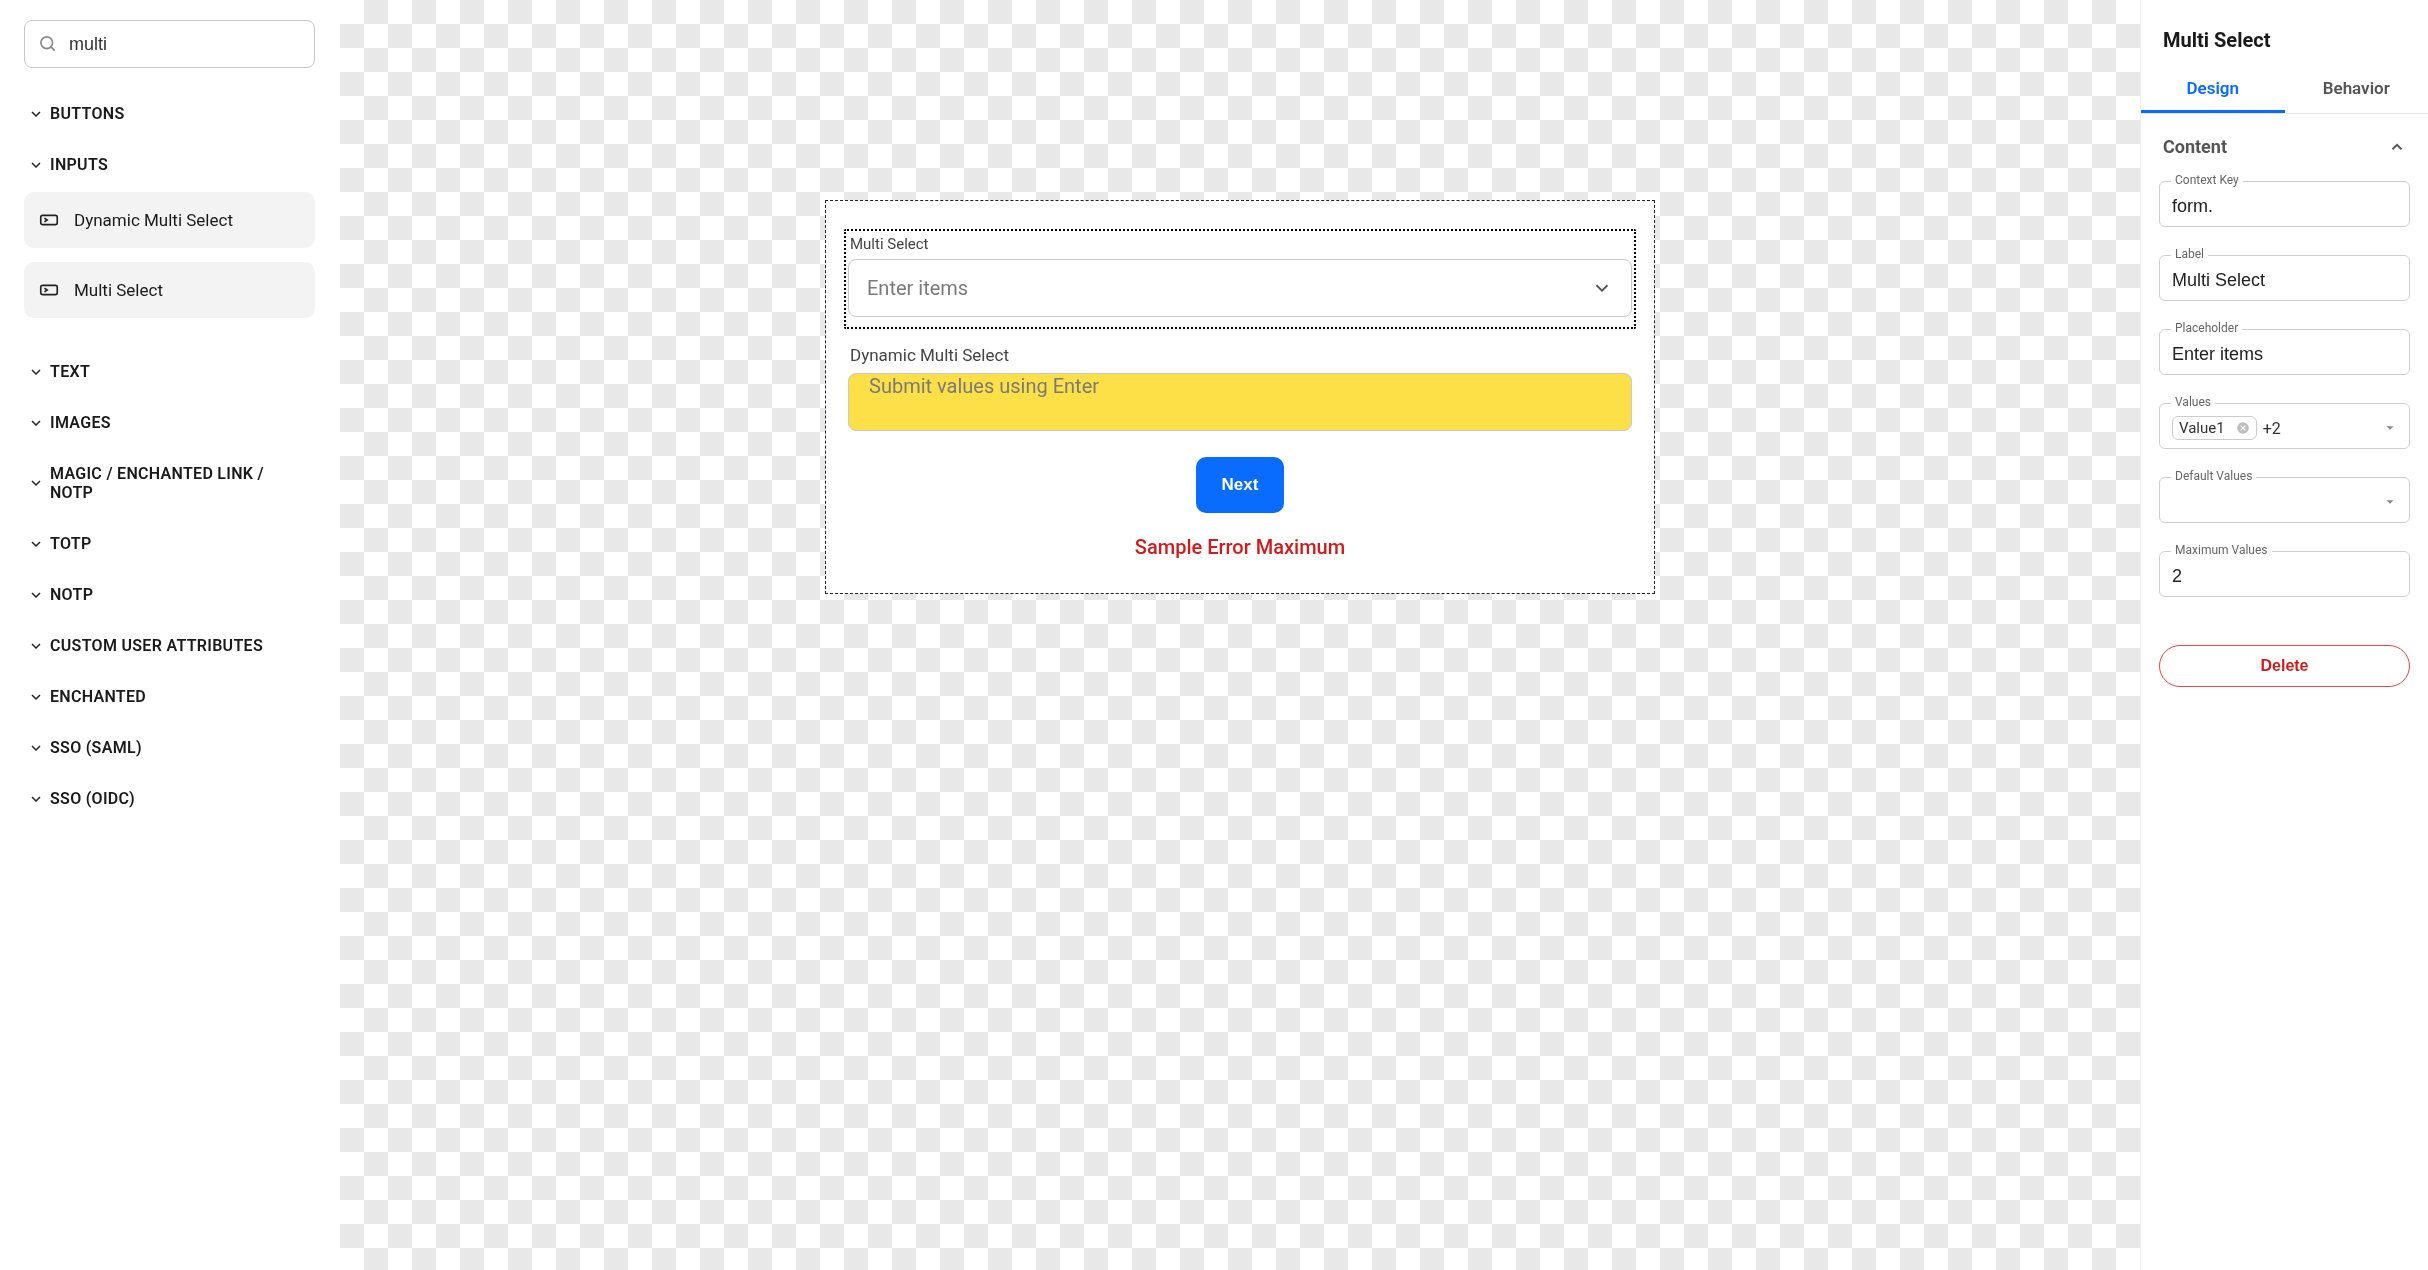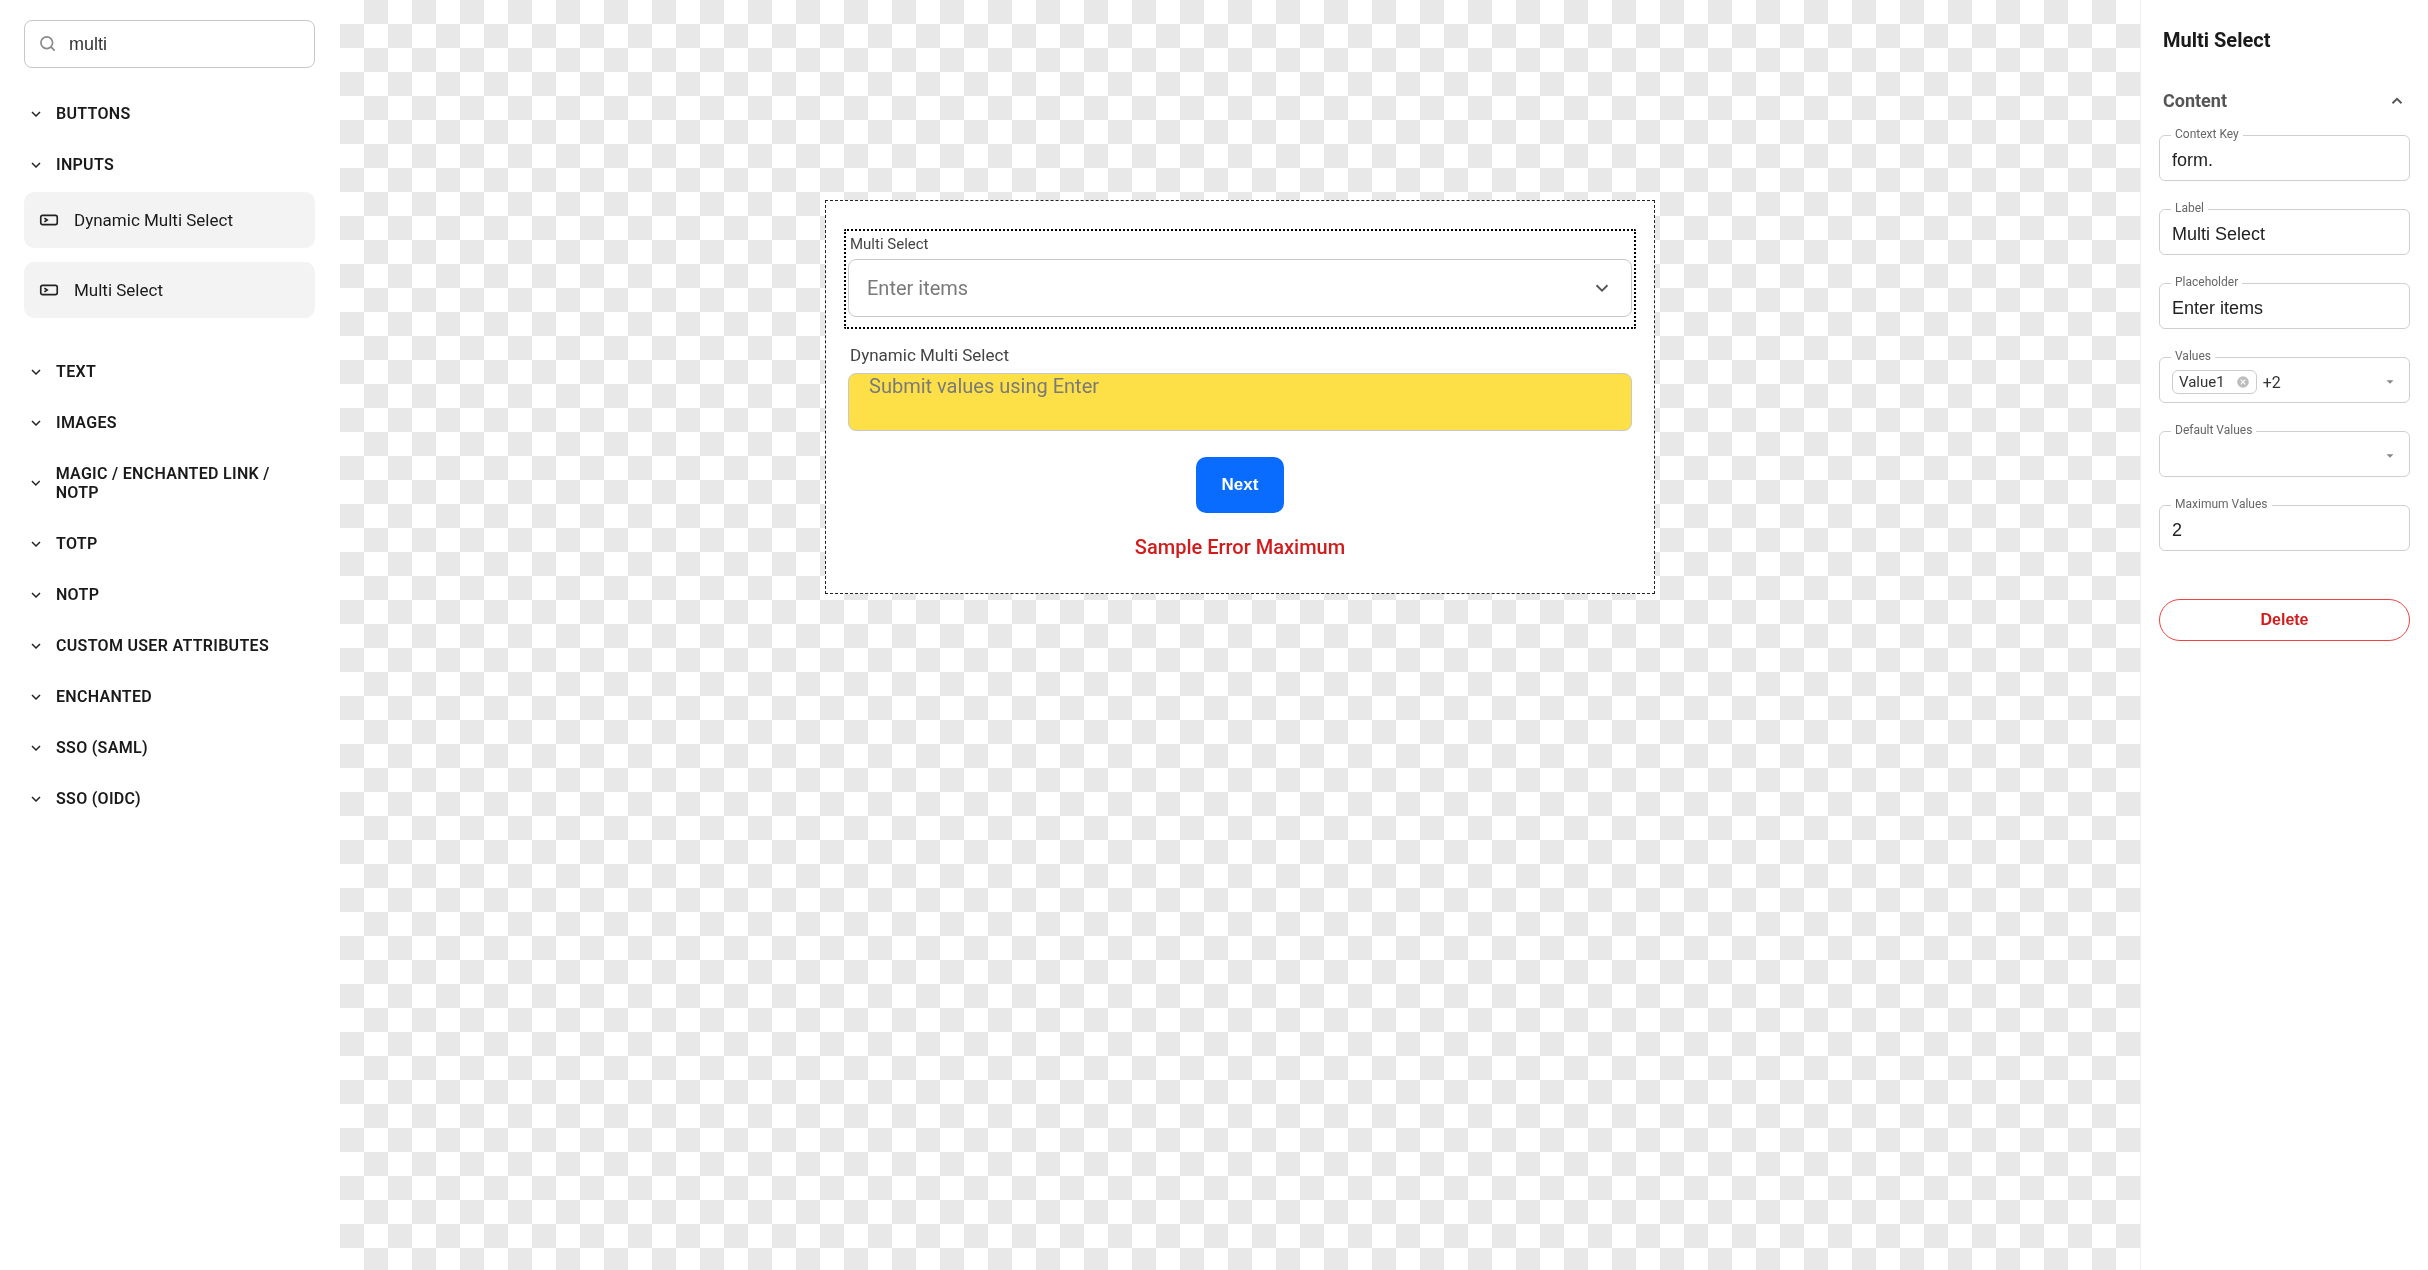--- a/index.html
+++ b/index.html
@@ -7,21 +7,21 @@
 body { display:flex; }
 
 
 .sidebar { width: 340px; flex-shrink:0; padding: 20px 24px; overflow-y:auto; border-right:1px solid #fff; }
 .search-wrap { position:relative; margin-bottom:24px; }
 .search-input { width:100%; height:48px; border:1px solid #c7c7c7; border-radius:8px; padding:0 14px 0 44px; font-size:18px; color:#333; }
 .search-input::placeholder { color:#666; }
 .search-icon { position:absolute; left:14px; top:50%; transform:translateY(-50%); width:20px; height:20px; stroke:#888; fill:none; stroke-width:2; }
 
 .section { margin-top:8px; }
-.section-header { display:flex; align-items:center; gap:12px; padding:12px 4px; cursor:pointer; font-size:16px; font-weight:600; letter-spacing:.3px; }
+.section-header { display:flex; align-items:center; gap:6px; padding:12px 4px; cursor:pointer; font-size:16px; font-weight:600; letter-spacing:.3px; }
 .section-header svg { width:16px; height:16px; stroke:#222; stroke-width:2.2; fill:none; }
 .section-items { padding:6px 0 10px 0; }
 .section-item { display:flex; align-items:center; gap:14px; height:56px; padding:0 14px; border-radius:10px; background:#f3f3f3; margin-bottom:14px; font-size:17px; cursor:grab; }
 .section-item svg { width:22px; height:22px; stroke:#222; stroke-width:1.8; fill:none; }
 
 
 .canvas { flex:1; position:relative; overflow:auto; background:#fff; }
 .checker {
   position:absolute; inset:0;
   background-image:
@@ -199,20 +199,24 @@
       <span>Submit values using Enter</span>
     </div>
 
     <button class="next-btn">Next</button>
     <div class="error-msg">Sample Error Maximum</div>
   </div>
 </main>
 
 <aside class="panel">
   <div class="panel-title">Multi Select</div>
+  <div class="tabs">
+    <div class="tab active">Design</div>
+    <div class="tab">Behavior</div>
+  </div>
 
   <div class="group-header">
     <span>Content</span>
     <svg viewBox="0 0 24 24">
         <polyline points="6 15 12 9 18 15"></polyline>
       </svg>
   </div>
 
   <div class="prop">
     <span class="float-label">Context Key</span>

